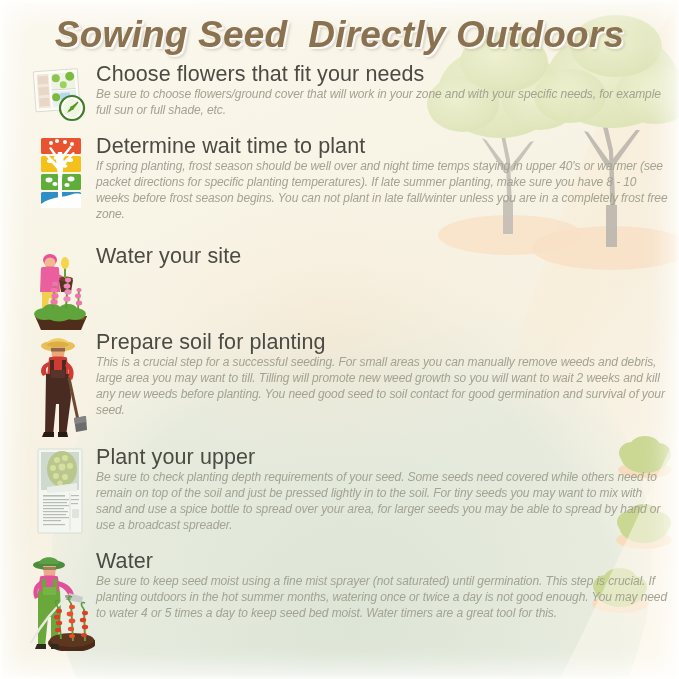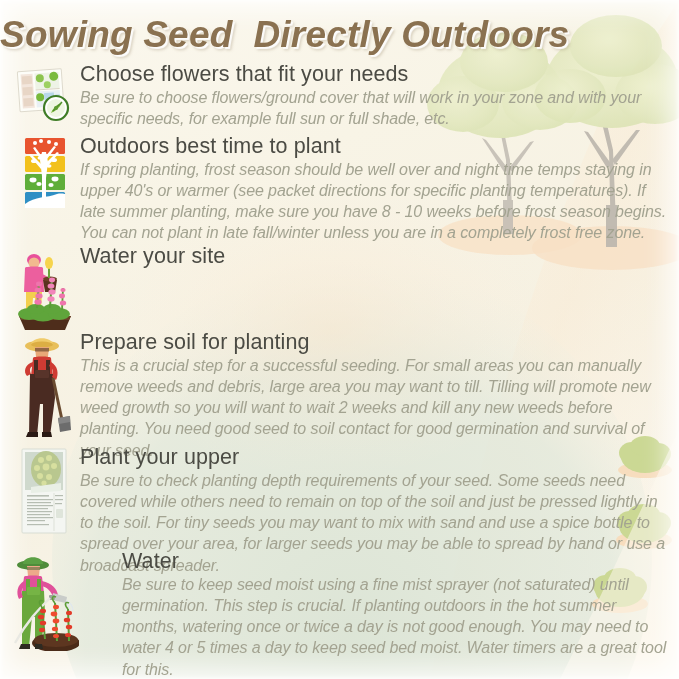--- a/index.html
+++ b/index.html
@@ -25,20 +25,21 @@
   .frame {
     position:absolute; inset:0;
     box-shadow: inset 0 0 26px 10px rgba(255,255,255,.85),
                 inset 0 0 4px 1px rgba(255,255,255,.95);
     pointer-events:none;
   }
 
   
   .title-wrap {
     position:absolute; top:14px; left:0; width:679px;
+    text-align:center;
     z-index:5;
   }
   .title {
     display:inline-block;
     font-family:"Liberation Sans", sans-serif;
     font-weight:bold;
     font-style:italic;
     font-size:37px;
     letter-spacing:.2px;
     color:#8a7150;
@@ -48,21 +49,21 @@
 
   
   .steps {
     position:absolute; top:62px; left:0; width:679px;
     z-index:4;
   }
   .step {
     position:relative;
     display:flex;
     align-items:flex-start;
-    padding-left:8px;
+    padding-left:24px;
   }
   .icon-cell {
     width:72px; flex:0 0 72px;
     display:flex; align-items:flex-start; justify-content:center;
     padding-top:2px;
   }
   .icon-cell svg { display:block; }
   .txt-cell { flex:1 1 auto; padding-right:10px; padding-top:0; }
 
   .h {
@@ -70,33 +71,33 @@
     font-size:21.5px;
     font-weight:400;
     color:#4b4b44;
     line-height:1.12;
     letter-spacing:.1px;
     margin-bottom:1px;
   }
   .p {
     font-family:"Liberation Sans", sans-serif;
     font-style:italic;
-    font-size:16px;
+    font-size:12px;
     line-height:1.32;
     color:#a3a391;
     letter-spacing:-.1px;
   }
 
   
   .s0 { height:72px; }
   .s1 { height:110px; }
   .s2 { height:86px; }
   .s3 { height:115px; }
   .s4 { height:104px; }
-  .s5 { height:120px;gap:42px; }
+  .s5 { height:120px; }
 </style>
 </head>
 <body>
 
 <div id="poster">
 
   <div class="bg">
     <svg viewBox="0 0 679 679" xmlns="http://www.w3.org/2000/svg">
       <defs>
         <radialGradient id="hillg" cx="50%" cy="62%" r="62%">
@@ -256,21 +257,21 @@
             <ellipse cx="18" cy="44" rx="3.5" ry="2.4"></ellipse>
               <ellipse cx="40" cy="43" rx="3.5" ry="2.4"></ellipse>
             <ellipse cx="24" cy="48" rx="2.6" ry="1.9"></ellipse>
               <ellipse cx="36" cy="49" rx="2.6" ry="1.9"></ellipse>
 
             <path d="M10,68 C20,60 32,62 42,58 C46,57 50,58 50,58 L50,72 L10,72 Z"></path>
           </g>
         </svg>
       </div>
       <div class="txt-cell">
-        <div class="h">Outdoors best time to plant</div>
+        <div class="h">Determine wait time to plant</div>
         <div class="p">If spring planting, frost season should be well over and  night time temps staying in upper 40's or warmer (see packet directions for specific planting temperatures). If late summer planting, make sure you have 8 - 10 weeks before frost season begins. You can not plant in late fall/winter unless you are in a completely frost free zone.</div>
       </div>
     </div>
 
     <div class="step s2">
       <div class="icon-cell">
         <svg width="62" height="86" viewBox="0 0 62 86">
 
           <path d="M14,14 a7,6 0 0 1 14,0 a7,6 0 0 1 -14,0 Z" fill="#e8519b"></path>
           <circle cx="21" cy="17" r="5.5" fill="#f2b98f"></circle>

